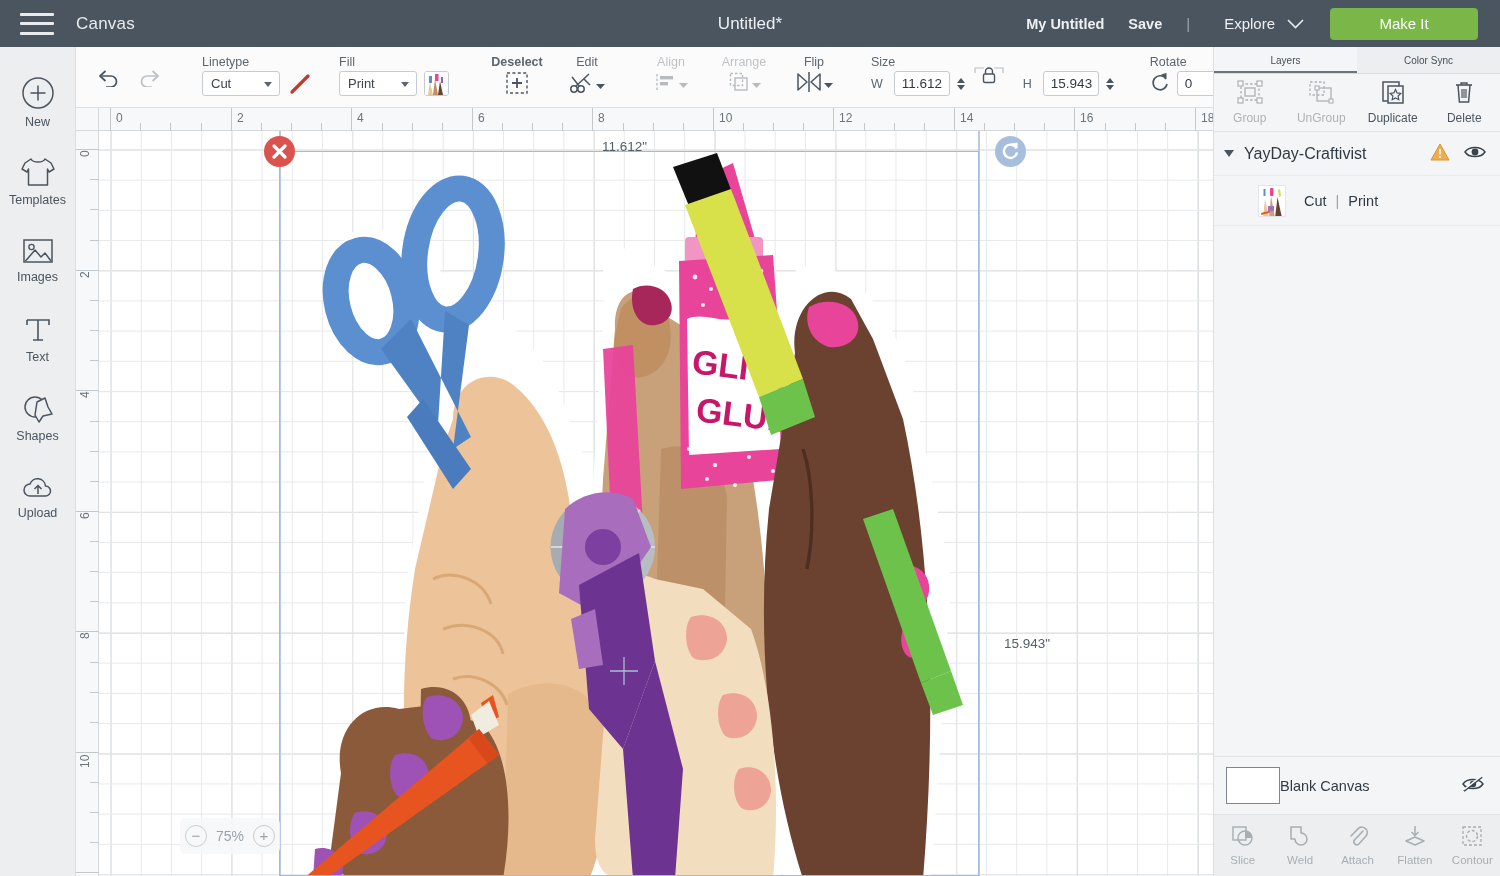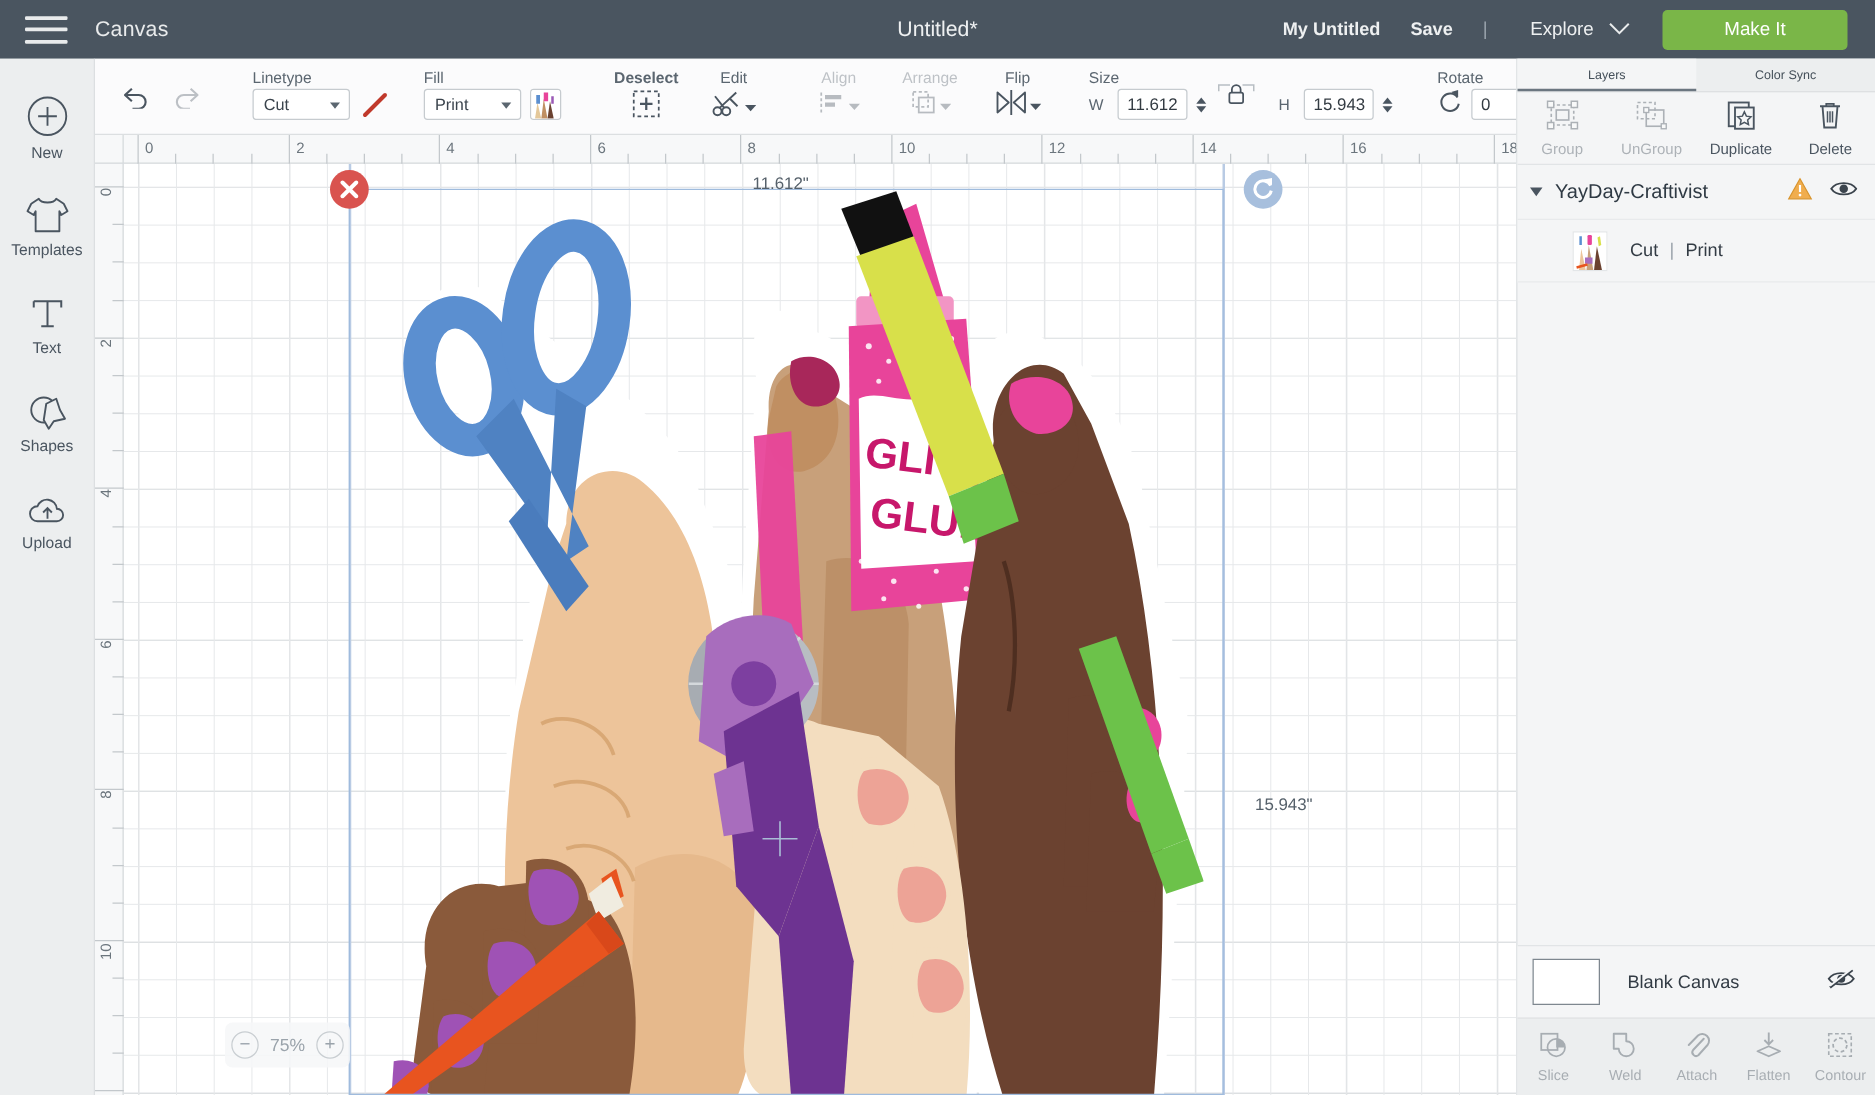--- a/index.html
+++ b/index.html
@@ -199,21 +199,21 @@
     margin-right: 18px; position: relative; overflow: hidden;
   }
   .layer-row .txt { font-size: 14.5px; color: #323b44; }
 
   .blank-canvas-row {
     position: absolute; left: 0; bottom: 62px; width: 287px; height: 58px;
     background: #f4f5f6; border-top: 1px solid #e1e4e6;
     display: flex; align-items: center; padding: 0 16px 0 12px;
   }
   .bc-swatch { width: 54px; height: 37px; background: #fff; border: 1px solid #7e878f; }
-  .bc-label { margin-left: 22px; font-size: 14.5px; color: #323b44; }
+  .bc-label { font-size: 14.5px; color: #323b44; }
 
   .rbottom {
     position: absolute; left: 0; bottom: 0; width: 287px; height: 62px;
     background: #eceeef; border-top: 1px solid #dfe2e4; display: flex;
   }
   .rbtool { flex: 1; display: flex; flex-direction: column; align-items: center; justify-content: center; gap: 3px; opacity: .42; cursor: default; }
   .rbtool .lab { font-size: 11.5px; color: #4a5560; }
 
   .sprite { position: absolute; }
 </style>
@@ -261,20 +261,30 @@
     <div class="rail-item">
       <span>
         <svg width="38" height="32" viewBox="0 0 38 32">
             <path d="M12 3 L6 7 L3 13 L8 16 L9.5 13 L9.5 29 L28.5 29 L28.5 13 L30 16 L35 13 L32 7 L26 3 C24 7 14 7 12 3 Z" fill="none" stroke="#4a5560" stroke-width="1.5" stroke-linejoin="round"></path>
           </svg>
       </span>
       <span class="lbl">Templates</span>
     </div>
 
 
+    <div class="rail-item">
+      <span>
+        <svg width="34" height="28" viewBox="0 0 34 28">
+            <rect x="3" y="3" width="28" height="22" fill="none" stroke="#4a5560" stroke-width="1.5"></rect>
+            <circle cx="10.5" cy="10" r="2.6" fill="none" stroke="#4a5560" stroke-width="1.4"></circle>
+            <path d="M4.5 24 L14 13 L20 20 L24 16 L30 24" fill="none" stroke="#4a5560" stroke-width="1.5" stroke-linejoin="round"></path>
+          </svg>
+      </span>
+      <span class="lbl">Images</span>
+    </div>
 
     <div class="rail-item">
       <span>
         <svg width="30" height="30" viewBox="0 0 30 30">
             <path d="M4 5 H26 V10 M15 5 V25 M10 25 H20" fill="none" stroke="#4a5560" stroke-width="1.6"></path>
             <path d="M4 5 V10" stroke="#4a5560" stroke-width="1.6"></path>
           </svg>
       </span>
       <span class="lbl">Text</span>
     </div>

